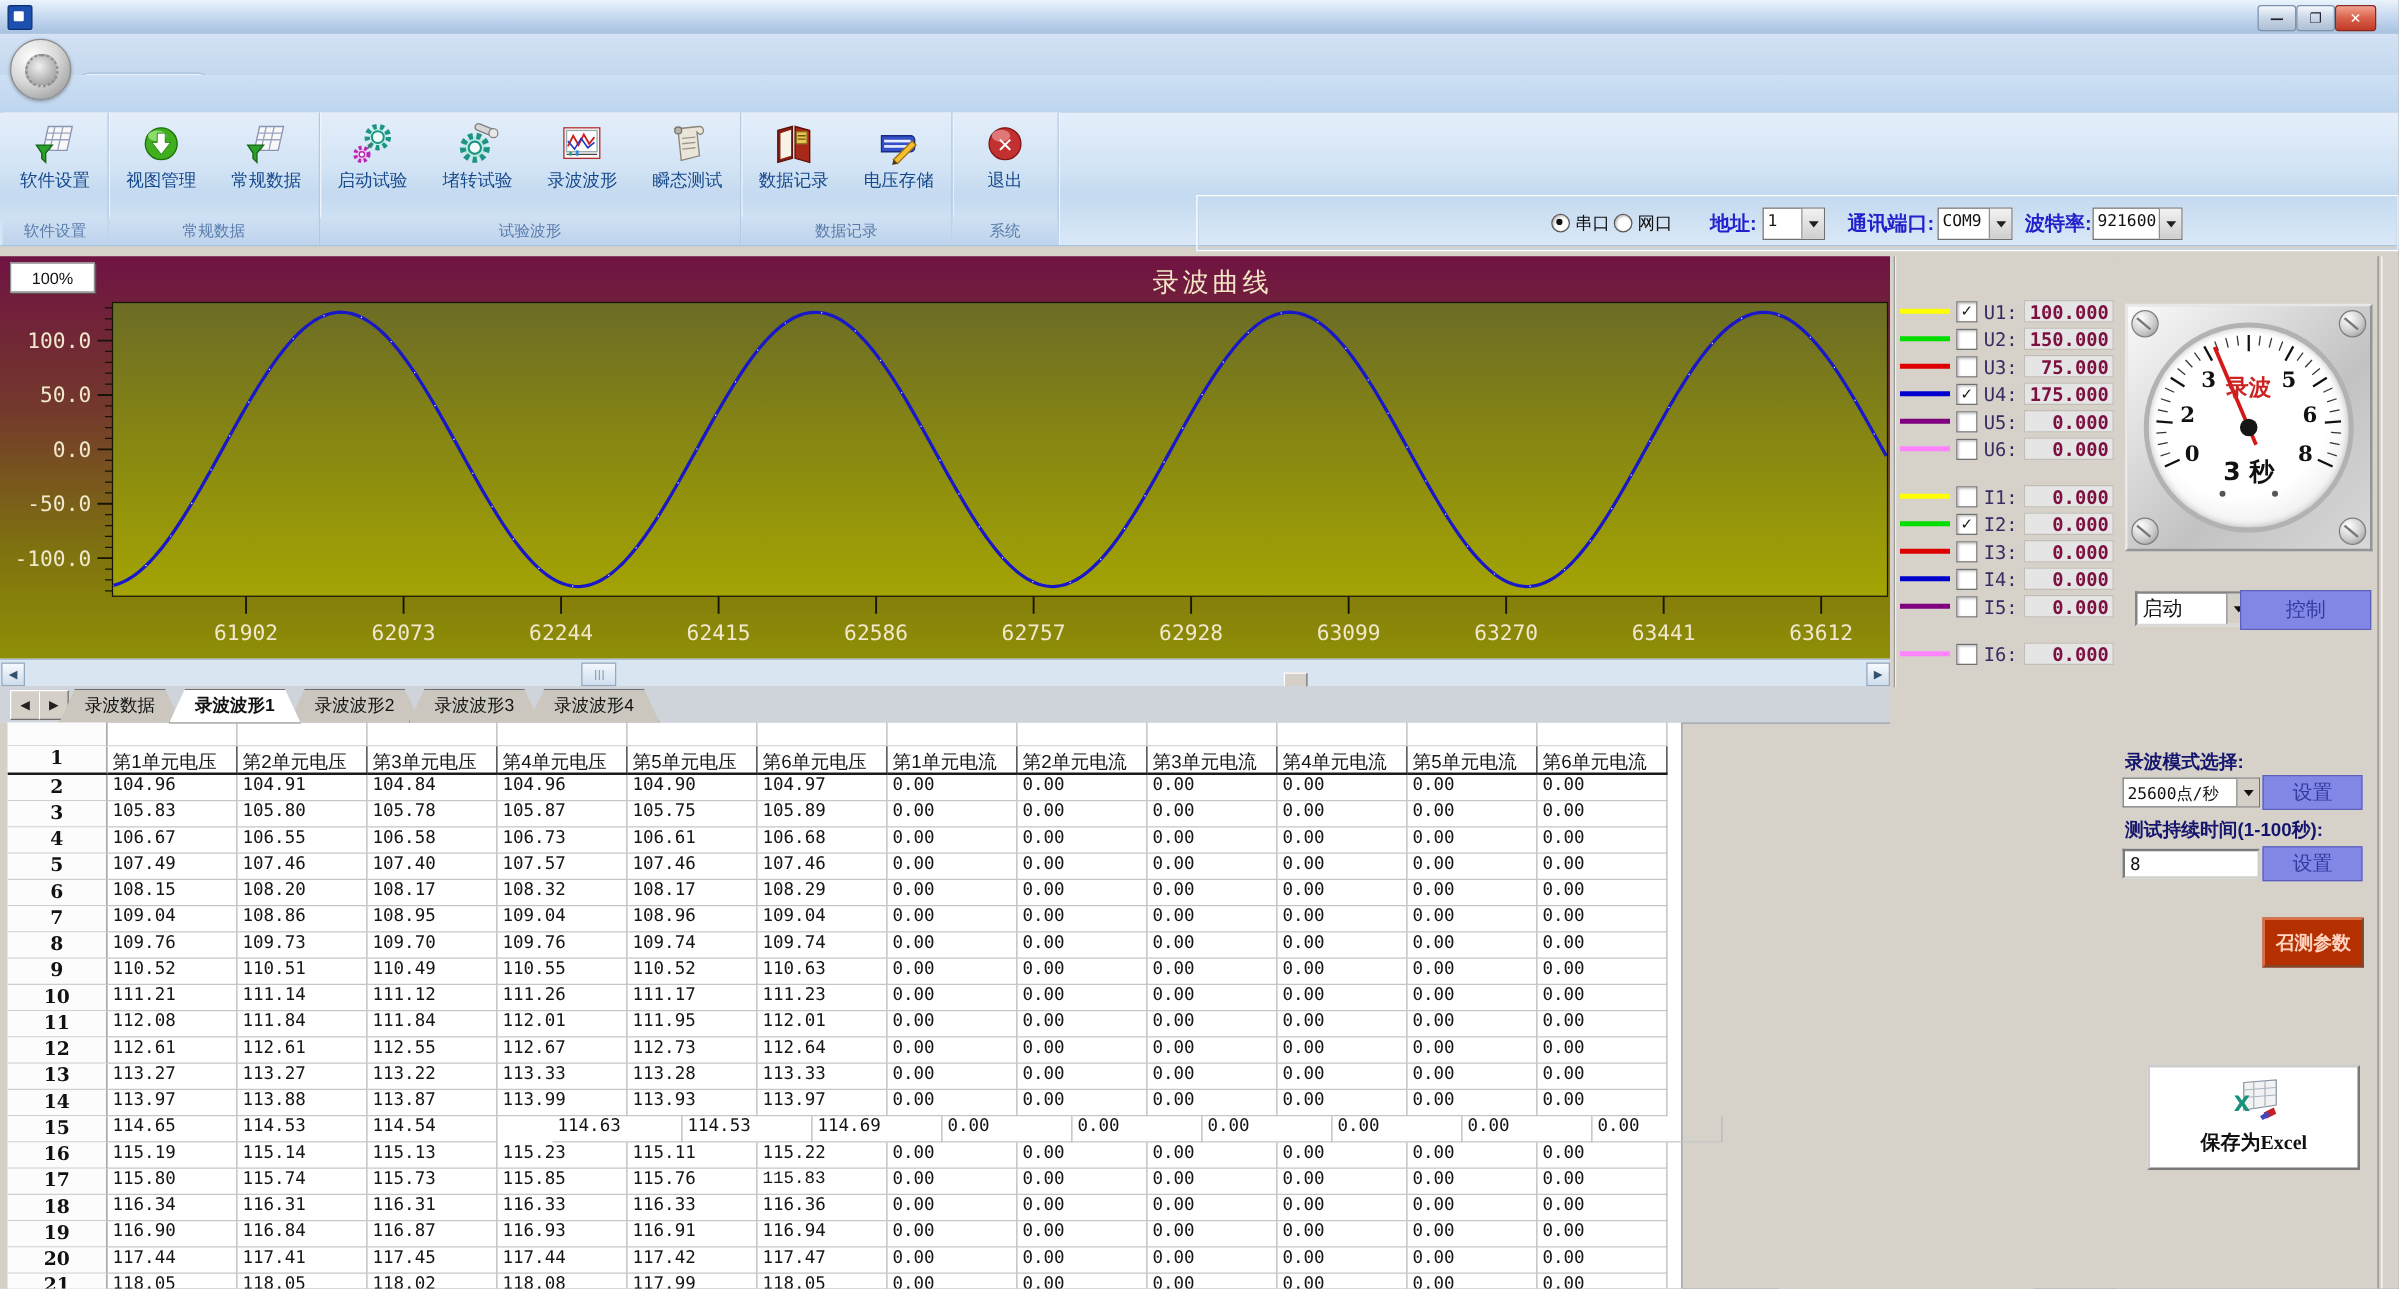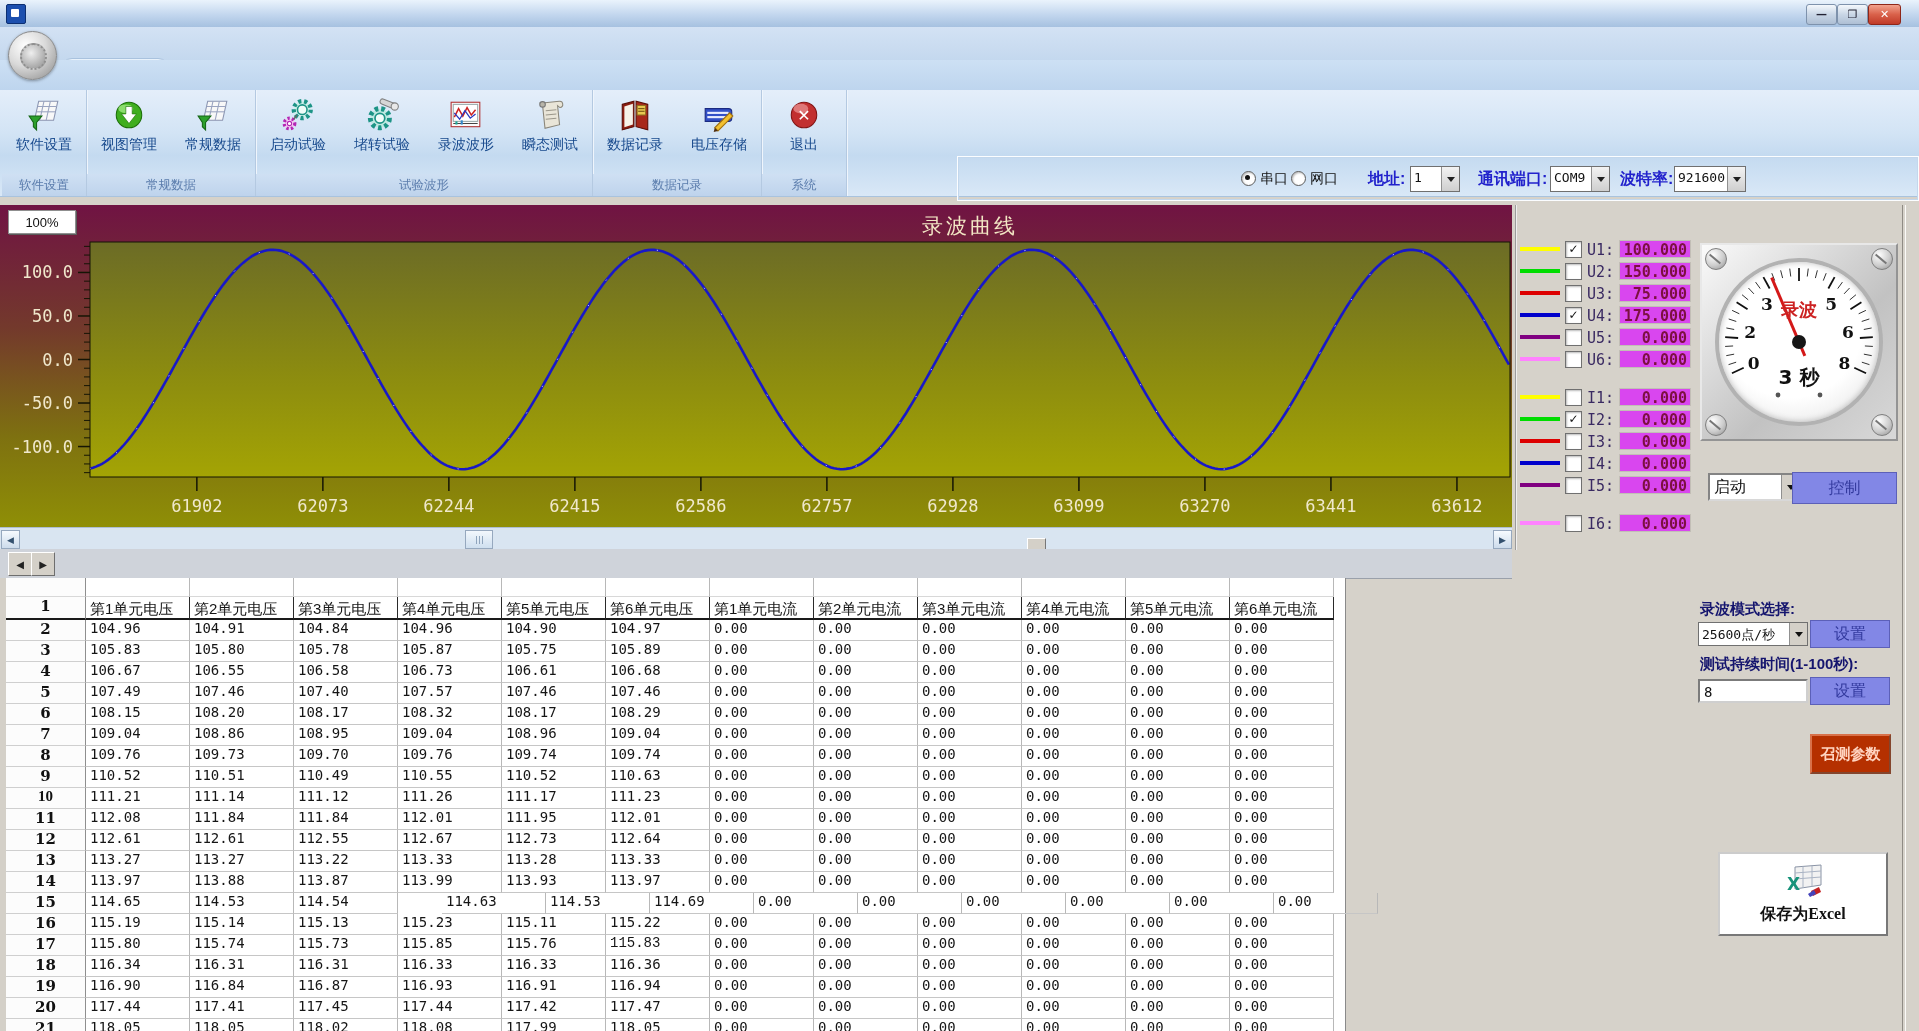--- a/index.html
+++ b/index.html
@@ -91,21 +91,21 @@
   .trow.hdr .tnum{border-bottom:2px solid #1a1a1a;}
   .trow.blank .tcell,.trow.blank .tnum{border-bottom:1px solid #d8d8d8;}
   
   .chpanel{position:absolute;left:1515px;top:205px;width:178px;height:345px;background:#d6d2ca;
     border-left:2px groove #efefef;border-right:2px groove #efefef;}
   .chrow{position:absolute;height:20px;}
   .swatch{position:absolute;left:3px;top:8px;width:40px;height:4px;}
   .cbx{position:absolute;left:48px;top:2px;width:15px;height:15px;background:#fff;border:1px solid #707070;
     box-shadow:inset 1px 1px 2px #bbb;font:bold 12px "DejaVu Sans",sans-serif;color:#111;text-align:center;line-height:14px;}
   .chlabel{position:absolute;left:70px;top:2px;font:15px "DejaVu Sans Mono",monospace;color:#3a2a62;}
-  .chval{position:absolute;left:102px;top:1px;width:72px;height:18px;background:#d946ef;border:1px solid #c2beb6;
+  .chval{position:absolute;left:102px;top:1px;width:72px;height:18px;background:#e5e5e5;border:1px solid #c2beb6;
     font:bold 15px "DejaVu Sans Mono",monospace;color:#7c1040;text-align:right;padding-right:3px;box-sizing:border-box;}
   
   .rpanel{position:absolute;left:1693px;top:205px;width:226px;height:826px;background:#d6d2ca;}
   .rgroove{position:absolute;left:209px;top:0;width:2px;height:826px;border-left:1px solid #8f8b84;border-right:1px solid #fbfaf8;}
   .gaugebox{position:absolute;left:7px;top:38px;width:198px;height:198px;border:2px outset #e8e8e8;
     background:linear-gradient(135deg,#fafafa,#c2c2c2 60%,#d8d8d8);box-sizing:border-box;}
   .screw{position:absolute;width:20px;height:20px;border-radius:50%;background:radial-gradient(circle at 35% 30%,#ffffff,#cdcdcd 55%,#8f8f8f);border:1px solid #7f7f7f;}
   .screw::after{content:"";position:absolute;left:2px;top:9px;width:14px;height:2px;background:#777;transform:rotate(40deg);}
   .dial{position:absolute;left:13px;top:13px;width:168px;height:168px;border-radius:50%;
     background:radial-gradient(circle at 45% 40%,#ffffff 55%,#ececec 80%,#dcdcdc);border:4px solid #b2b2b2;box-sizing:border-box;
@@ -410,20 +410,27 @@
         <i></i>
         <i></i>
         <i></i>
       </div>
   </div>
   <div class="splitbox"></div>
 
   <div class="sheetrow">
     <div class="navbtn" style="left:8px;">◀</div>
     <div class="navbtn" style="left:31px;">▶</div>
+    <div class="stabs" id="sheet-tabs">
+        <div class="stab">录波数据</div>
+        <div class="stab active">录波波形1</div>
+        <div class="stab">录波波形2</div>
+        <div class="stab">录波波形3</div>
+        <div class="stab">录波波形4</div>
+      </div>
   </div>
 
   <div class="twrap" id="table-wrap">
       <div class="trow blank">
         <div class="tnum" style="height: 19px;"></div>
         <div class="tcell" style="height: 19px;"></div>
         <div class="tcell" style="height: 19px;"></div>
         <div class="tcell" style="height: 19px;"></div>
         <div class="tcell" style="height: 19px;"></div>
         <div class="tcell" style="height: 19px;"></div>
@@ -564,21 +571,21 @@
         <div class="tcell" style="height: 21px;">110.52</div>
         <div class="tcell" style="height: 21px;">110.63</div>
         <div class="tcell" style="height: 21px;">0.00</div>
         <div class="tcell" style="height: 21px;">0.00</div>
         <div class="tcell" style="height: 21px;">0.00</div>
         <div class="tcell" style="height: 21px;">0.00</div>
         <div class="tcell" style="height: 21px;">0.00</div>
         <div class="tcell" style="height: 21px;">0.00</div>
       </div>
       <div class="trow">
-        <div class="tnum" style="height: 21px; font-family: Liberation Serif, serif;">10</div>
+        <div class="tnum" style="height: 21px;">10</div>
         <div class="tcell" style="height: 21px;">111.21</div>
         <div class="tcell" style="height: 21px;">111.14</div>
         <div class="tcell" style="height: 21px;">111.12</div>
         <div class="tcell" style="height: 21px;">111.26</div>
         <div class="tcell" style="height: 21px;">111.17</div>
         <div class="tcell" style="height: 21px;">111.23</div>
         <div class="tcell" style="height: 21px;">0.00</div>
         <div class="tcell" style="height: 21px;">0.00</div>
         <div class="tcell" style="height: 21px;">0.00</div>
         <div class="tcell" style="height: 21px;">0.00</div>

